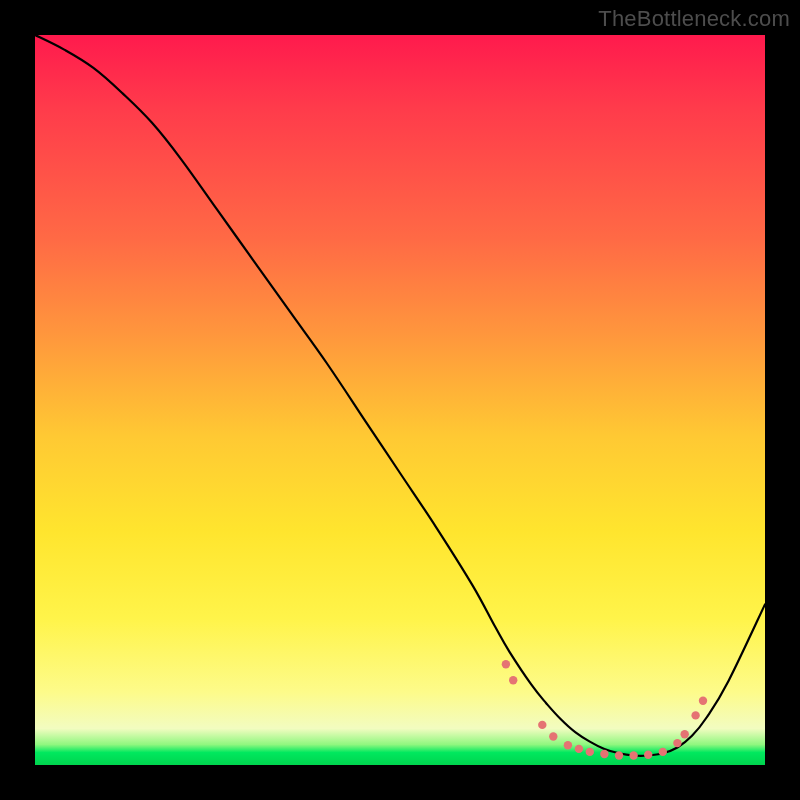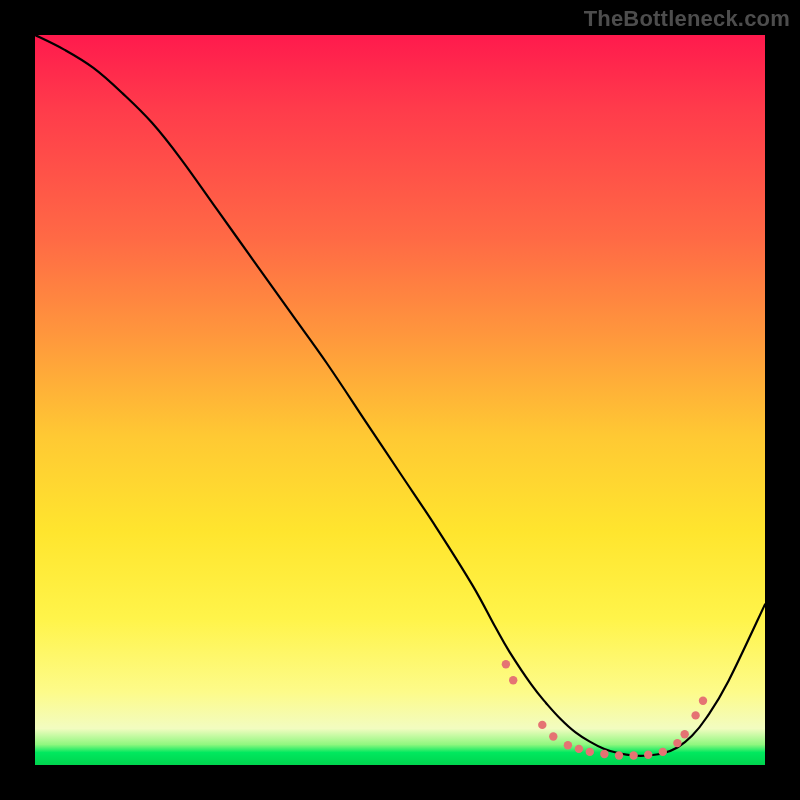--- a/index.html
+++ b/index.html
@@ -41,21 +41,21 @@
       #00e85e 98.3%,
       #00d44e 100%
     );
   }
   .watermark {
     position: absolute;
     top: 6px;
     right: 10px;
     color: #4d4d4d;
     font-size: 22px;
-    font-weight: 700;
+    font-weight: 400;
     letter-spacing: 0.2px;
     user-select: none;
   }
   svg.curve {
     position: absolute;
     left: 0;
     top: 0;
     width: 730px;
     height: 730px;
     overflow: visible;

